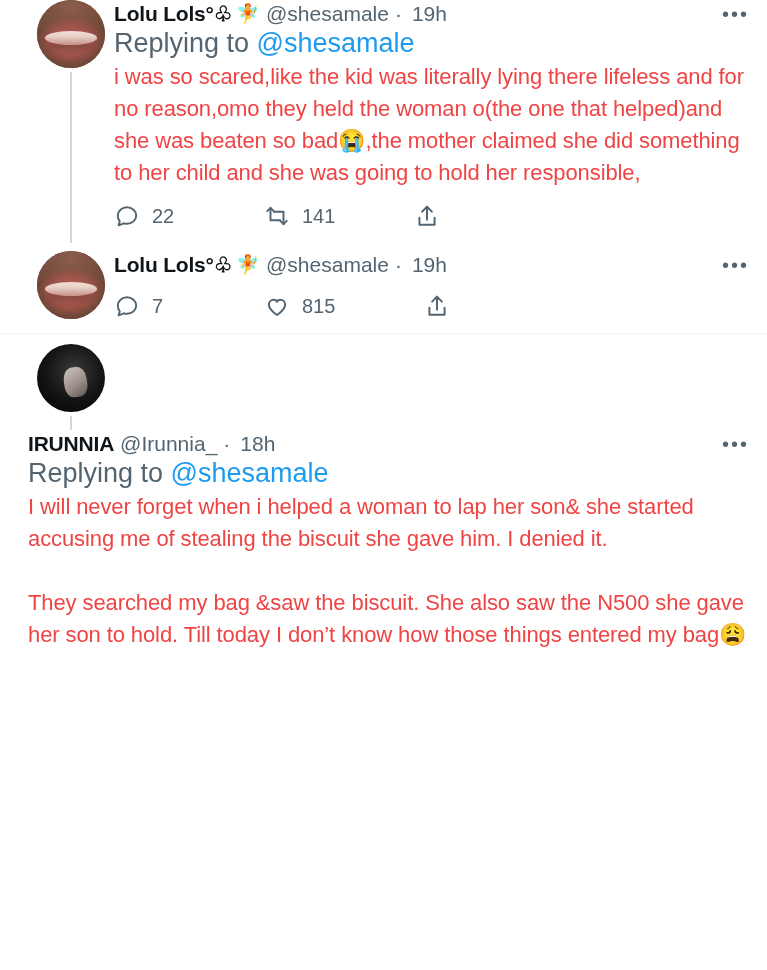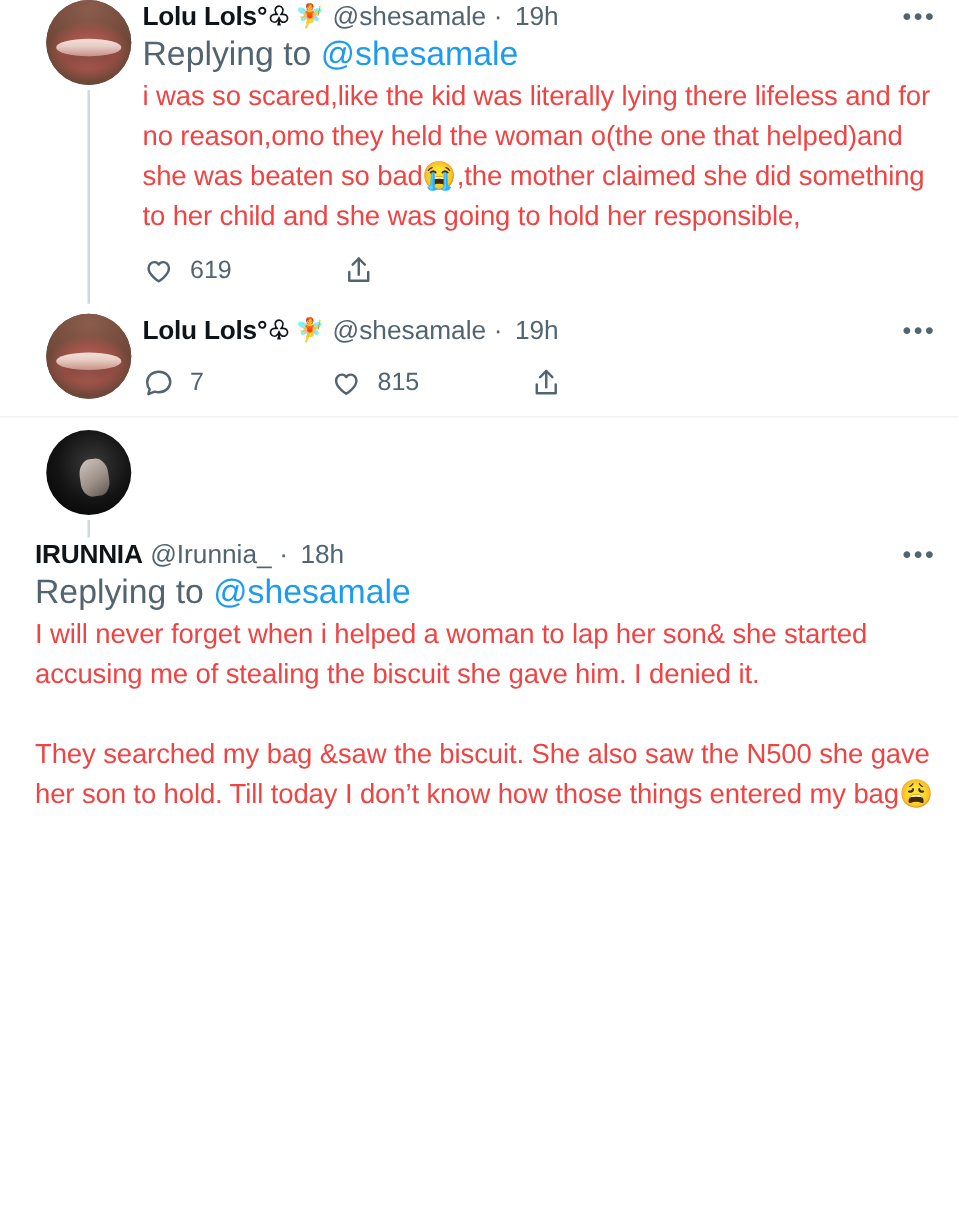--- a/index.html
+++ b/index.html
@@ -183,27 +183,38 @@
         <span class="handle">@shesamale</span>
         <span class="dot">·</span>
         <span class="time">19h</span>
         <span class="more-btn">•••</span>
       </div>
       <div class="replying">
         <span>Replying to </span><span class="mention">@shesamale</span>
       </div>
       <div class="tweet-text">i was so scared,like the kid was literally lying there lifeless and for no reason,omo they held the woman o(the one that helped)and she was beaten so bad😭,the mother claimed she did something to her child and she was going to hold her responsible,</div>
       <div class="actions">
-        <div class="action like">
+        <div class="action reply">
           <span>
             <svg width="26" height="26" viewBox="0 0 24 24" fill="none" stroke="#536471" stroke-width="1.8">
-              <path d="M12 20.3s-7.5-4.6-7.5-9.6c0-2.6 2-4.5 4.3-4.5 1.6 0 2.7.9 3.2 1.8.5-.9 1.6-1.8 3.2-1.8 2.3 0 4.3 1.9 4.3 4.5 0 5-7.5 9.6-7.5 9.6z" stroke-linejoin="round"></path>
-            </svg>
-          </span>
-          <span class="count">619</span>
+              <path d="M3.5 11.6c0-4.2 3.8-7.6 8.5-7.6s8.5 3.4 8.5 7.6-3.8 7.6-8.5 7.6c-1 0-2-.15-2.9-.43L4.3 20.6l1-3.6c-1.1-1.3-1.8-3-1.8-4.9z" stroke-linejoin="round"></path>
+            </svg>
+          </span>
+          <span class="count">22</span>
+        </div>
+        <div class="action retweet">
+          <span>
+            <svg width="26" height="26" viewBox="0 0 24 24" fill="none" stroke="#536471" stroke-width="1.8" stroke-linecap="round" stroke-linejoin="round">
+              <path d="M6 4.5v11.5h9"></path>
+              <path d="M3 7.5 6 4.5l3 3"></path>
+              <path d="M18 19.5V8H9"></path>
+              <path d="M21 16.5 18 19.5l-3-3"></path>
+            </svg>
+          </span>
+          <span class="count">141</span>
         </div>
         <div class="action share">
           <span>
             <svg width="26" height="26" viewBox="0 0 24 24" fill="none" stroke="#536471" stroke-width="1.8" stroke-linecap="round" stroke-linejoin="round">
               <path d="M12 3.5v12"></path>
               <path d="M7.5 8 12 3.5 16.5 8"></path>
               <path d="M5 13.5v6.5h14v-6.5"></path>
             </svg>
           </span>
           <span class="count"></span>

